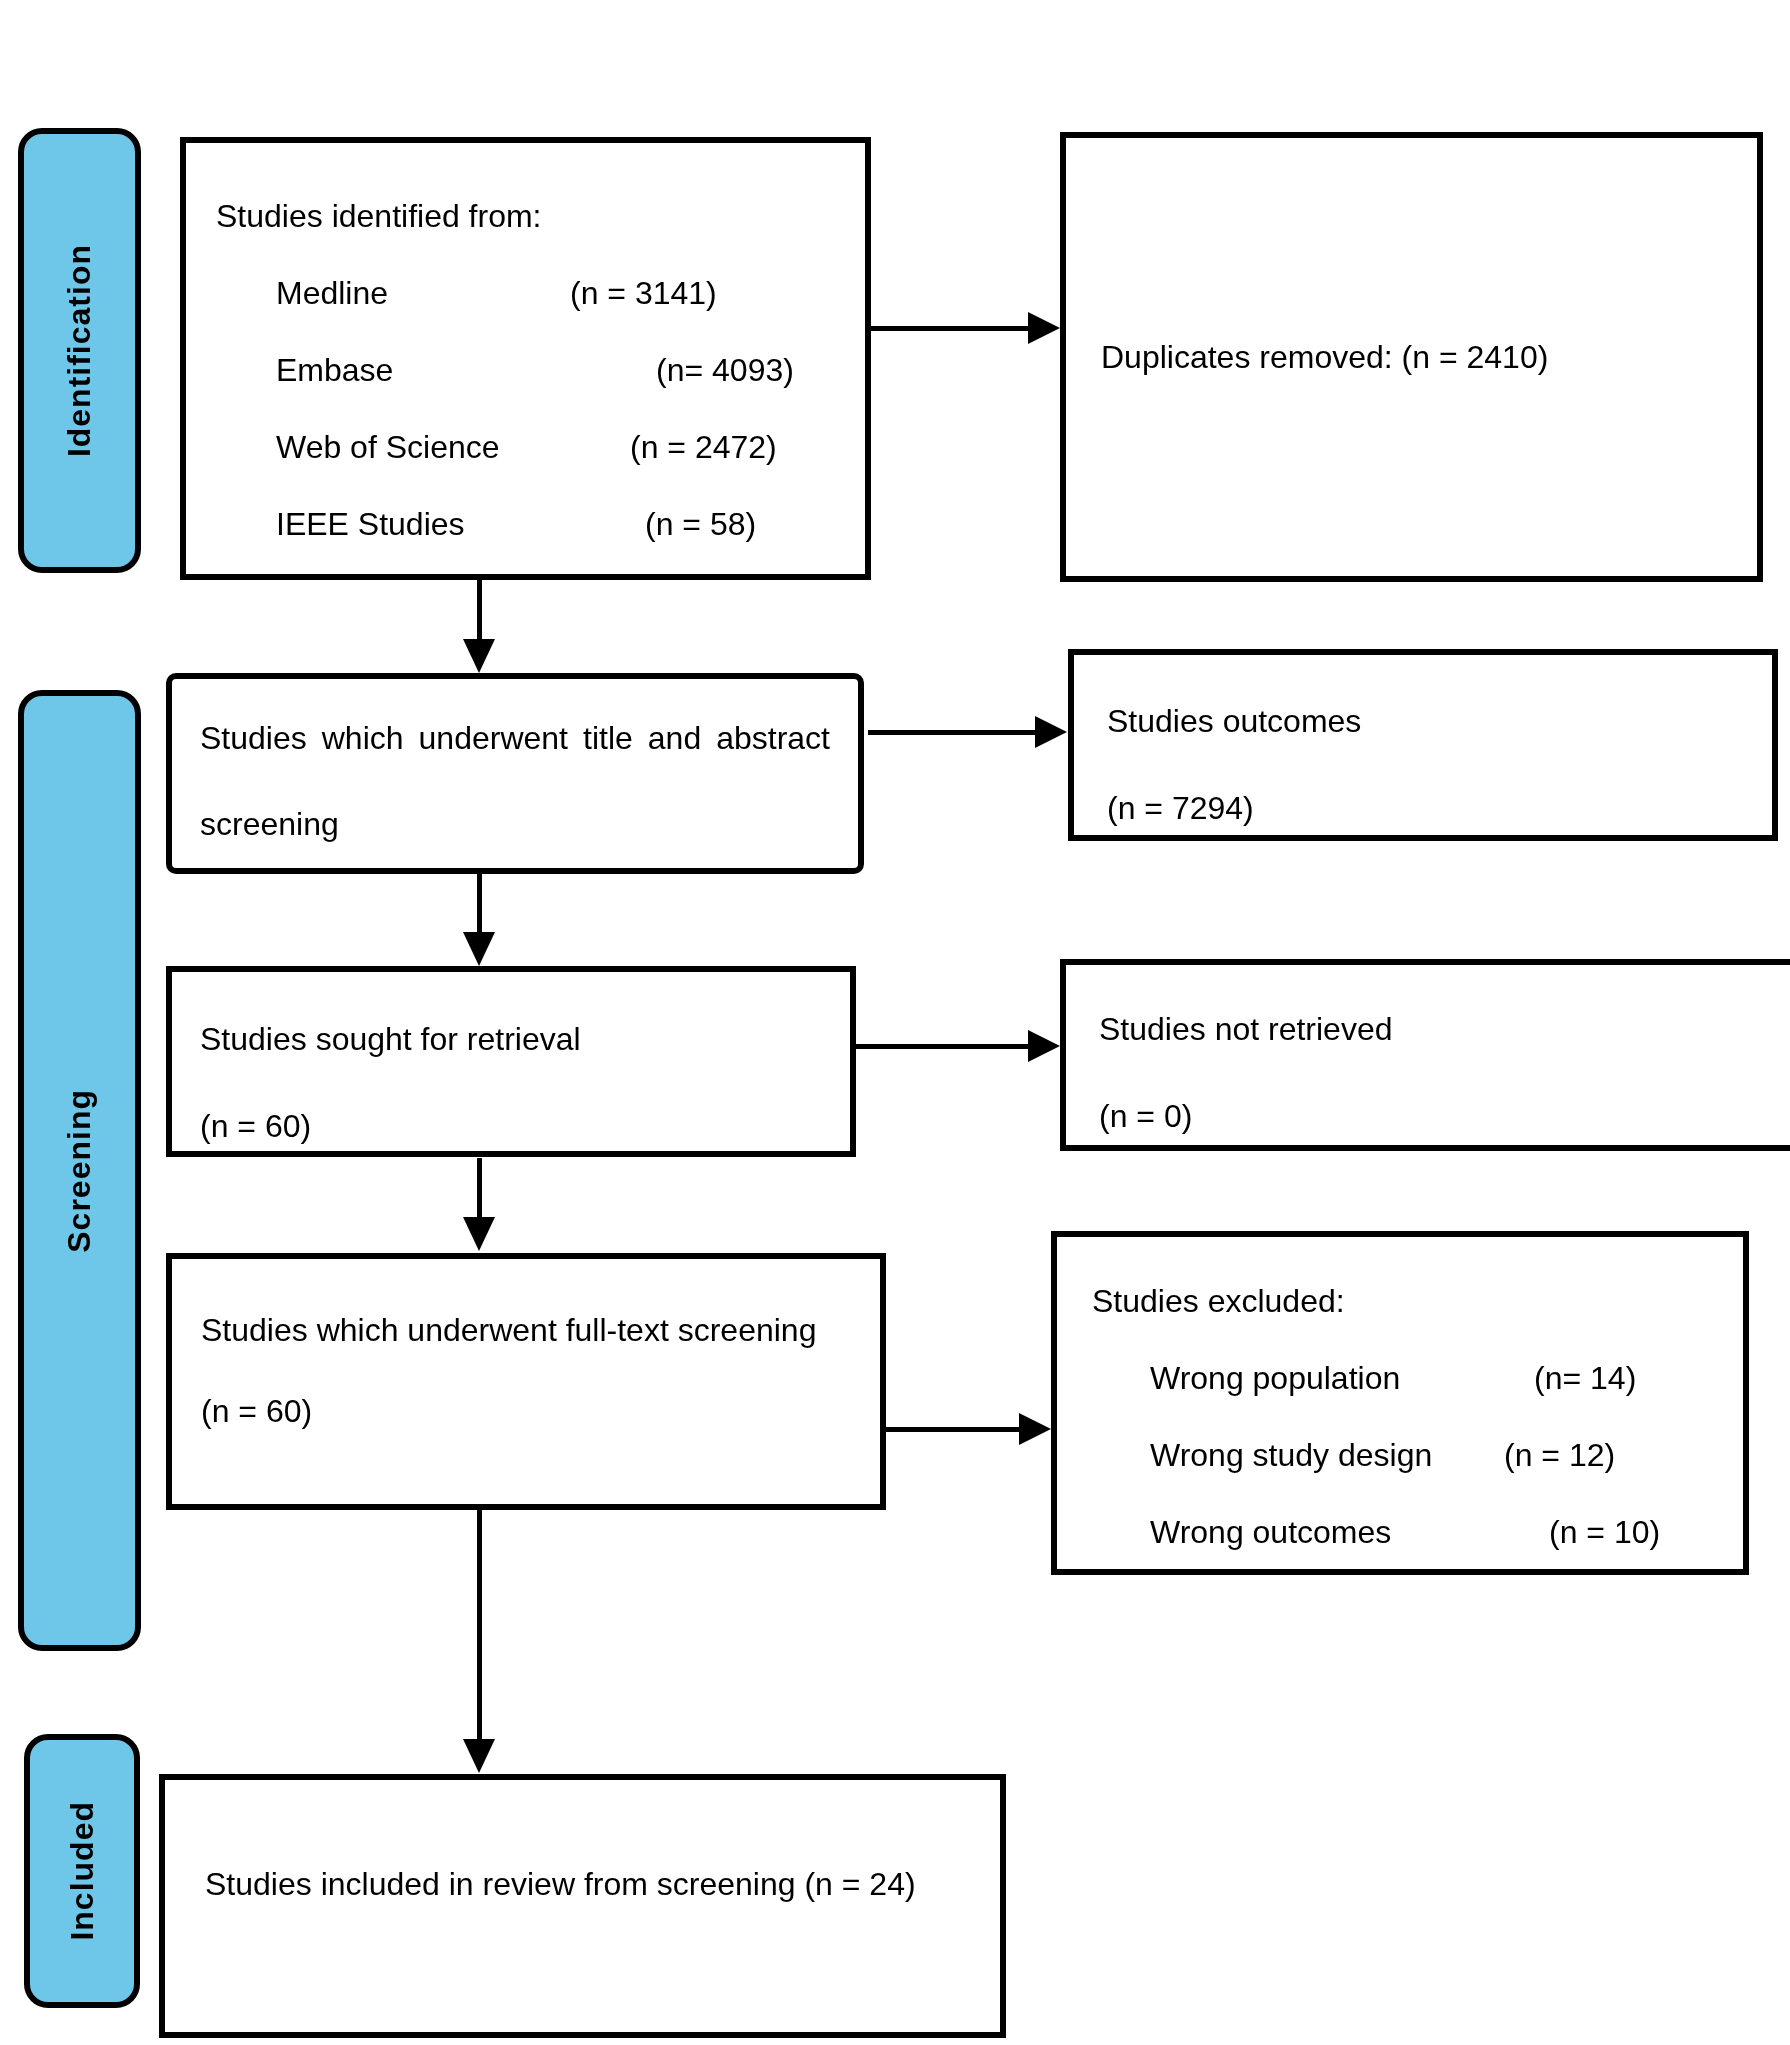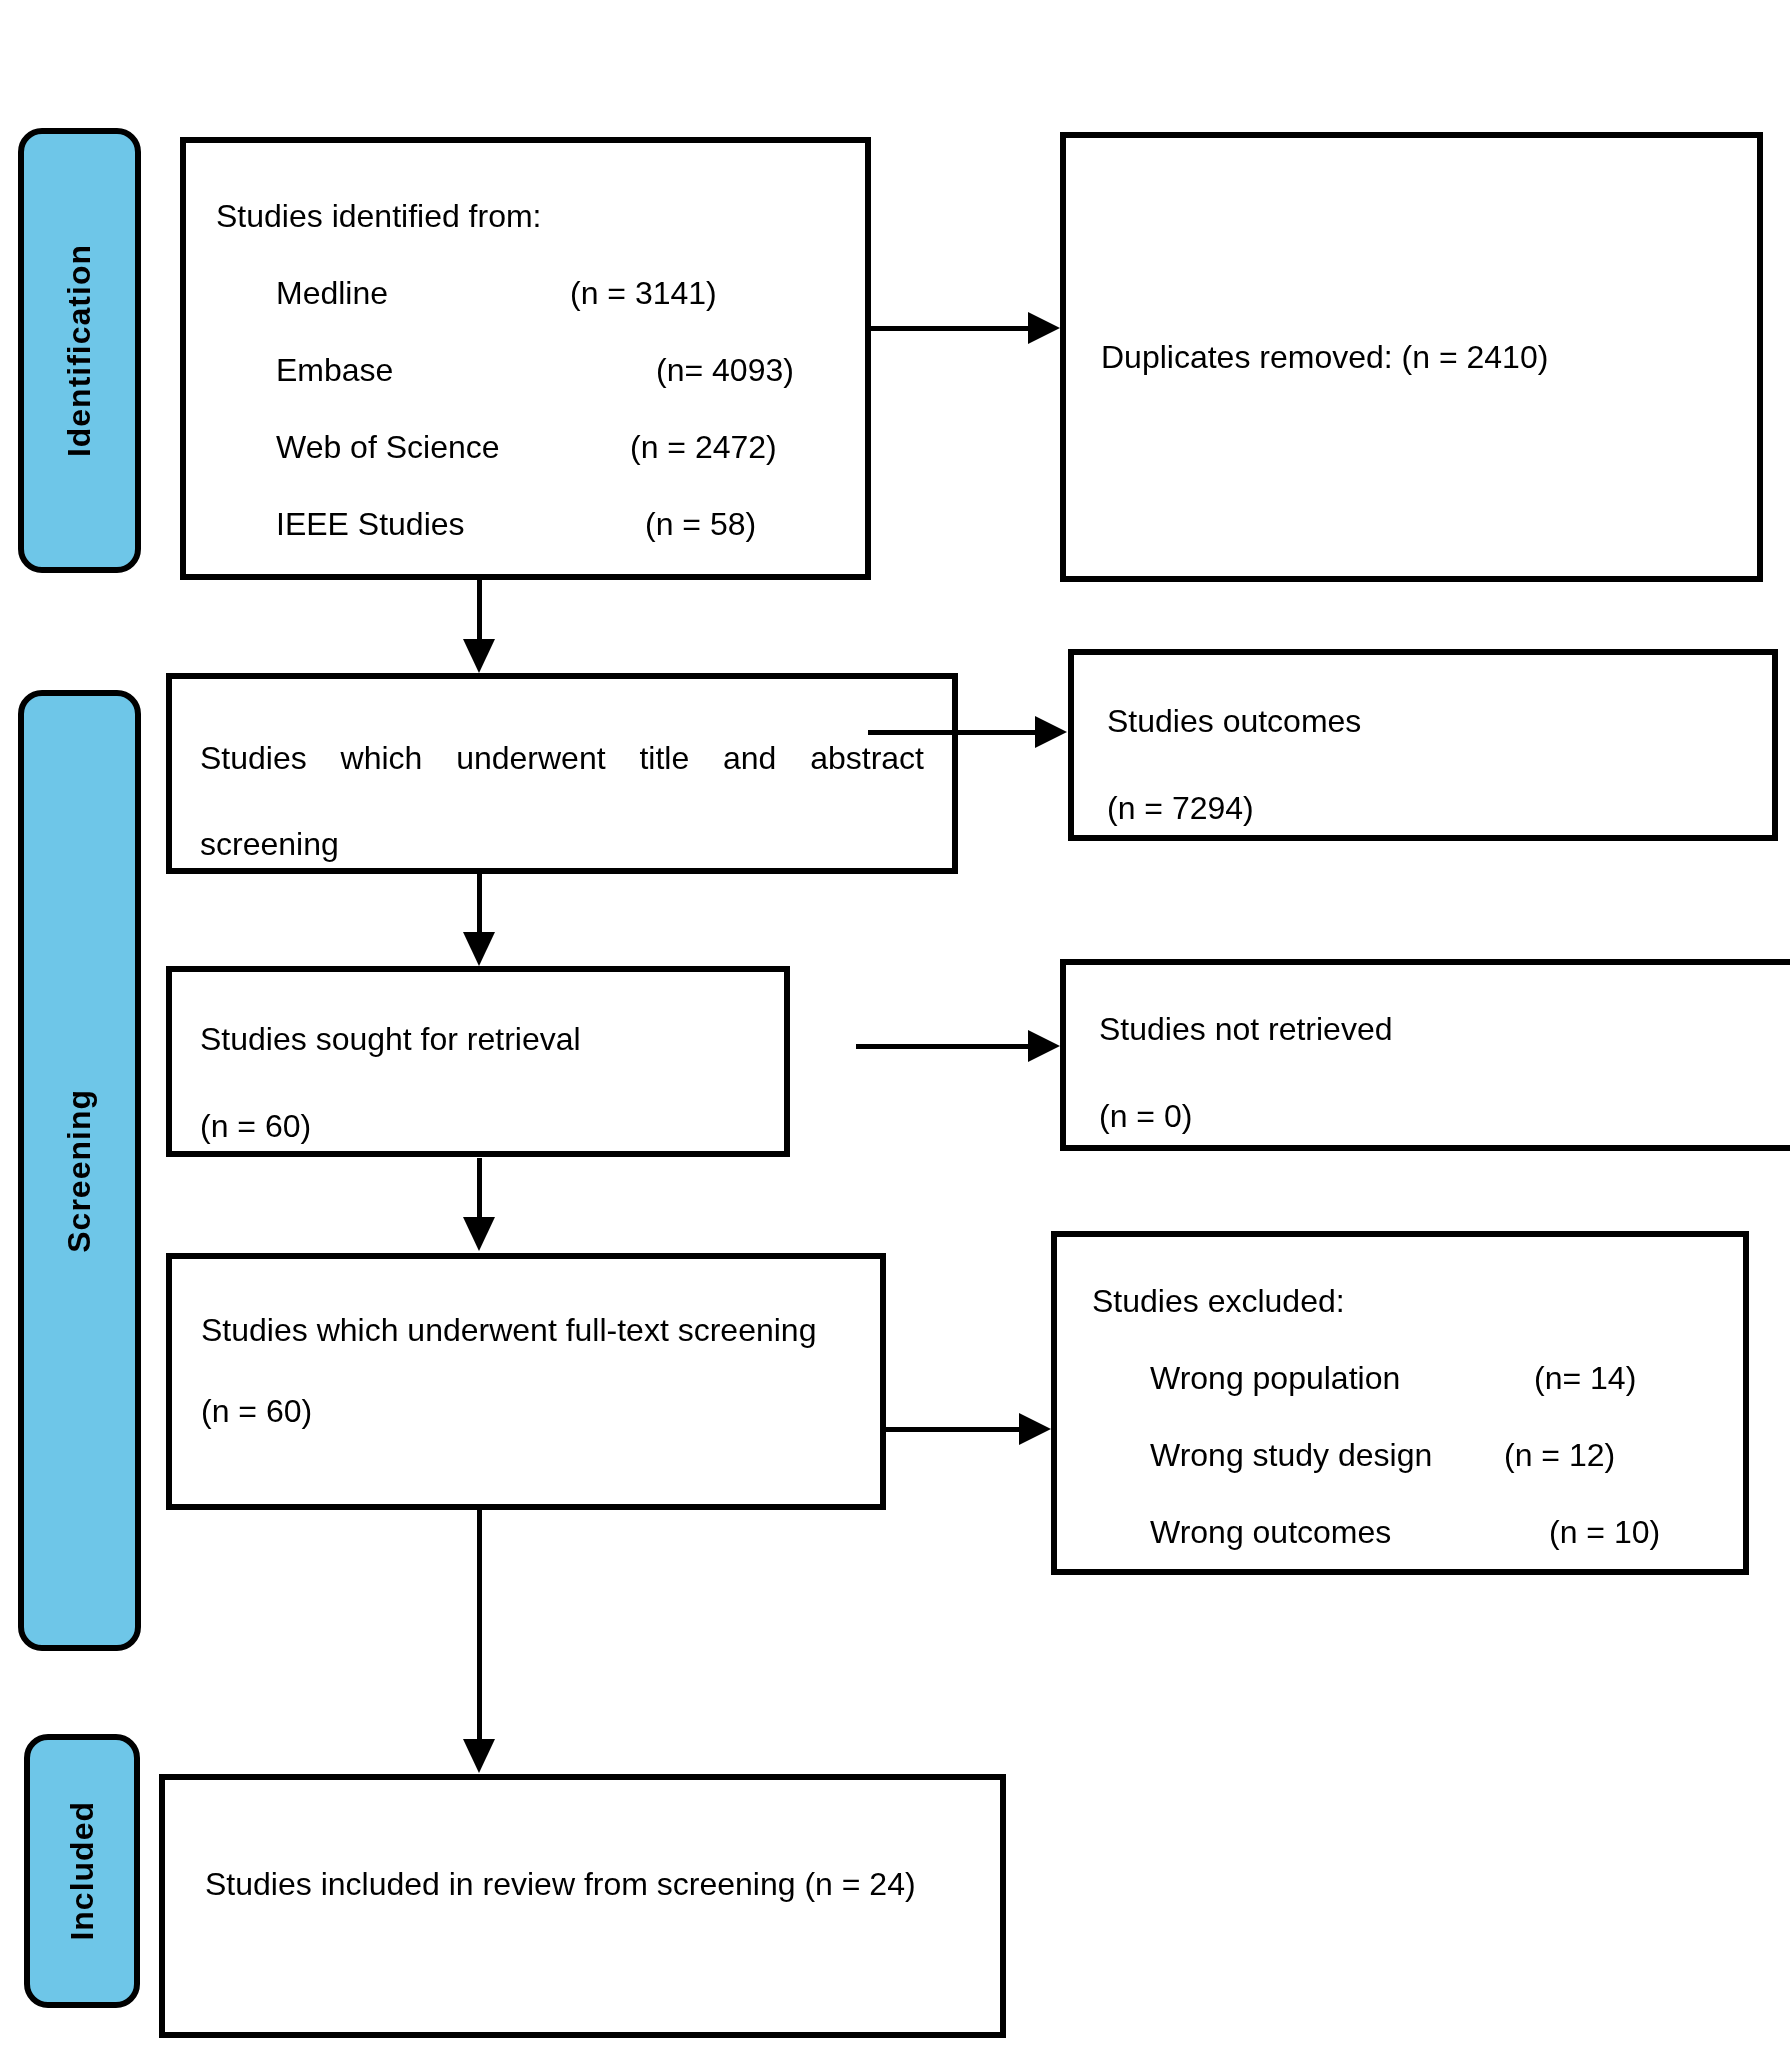--- a/index.html
+++ b/index.html
@@ -58,22 +58,22 @@
 
   
   .box {
     position: absolute;
     background: #fff;
     border: 6px solid var(--color-line);
     font-size: 32px;
     line-height: 81px;
   }
   .box-identified   { left: 180px;  top: 137px;  width: 691px; height: 443px; padding: 35px 28px 0 30px; line-height: 77px; }
-  .box-title-abs    { left: 166px;  top: 673px; width: 792px; height: 201px; padding: 36px 28px 0 28px; line-height: 86px; }
-  .box-sought       { left: 166px;  top: 966px; width: 624px; height: 191px; padding: 24px 28px 0 28px; line-height: 87px; }
+  .box-title-abs    { left: 166px;  top: 673px; width: 698px; height: 201px; padding: 16px 28px 0 28px; line-height: 86px; border-radius: 10px; }
+  .box-sought       { left: 166px;  top: 966px; width: 690px; height: 191px; padding: 24px 28px 0 28px; line-height: 87px; }
   .box-fulltext     { left: 166px;  top: 1253px; width: 720px; height: 257px; padding: 31px 29px 0 29px; line-height: 81px; }
   .box-included     { left: 159px;  top: 1774px; width: 847px; height: 264px; padding: 64px 29px 0 40px; line-height: 81px; }
   .box-duplicates   { left: 1060px; top: 132px;  width: 703px; height: 450px; padding: 0 35px; display: flex; align-items: center; }
   .box-excl-screen  { left: 1068px; top: 649px; width: 710px; height: 192px; padding: 22.6px 33px 0 33px; line-height: 87px; }
   .box-not-retr     { left: 1060px; top: 959px; width: 830px; height: 192px; padding: 21px 33px 0 33px; line-height: 87px; }
   .box-excl-full    { left: 1051px; top: 1231px; width: 698px; height: 344px; padding: 26px 30px 0 35px; line-height: 77px; }
 
   .justify { text-align: justify; text-justify: inter-word; }
 
   .src-row { display: flex; margin-left: 60px; }

